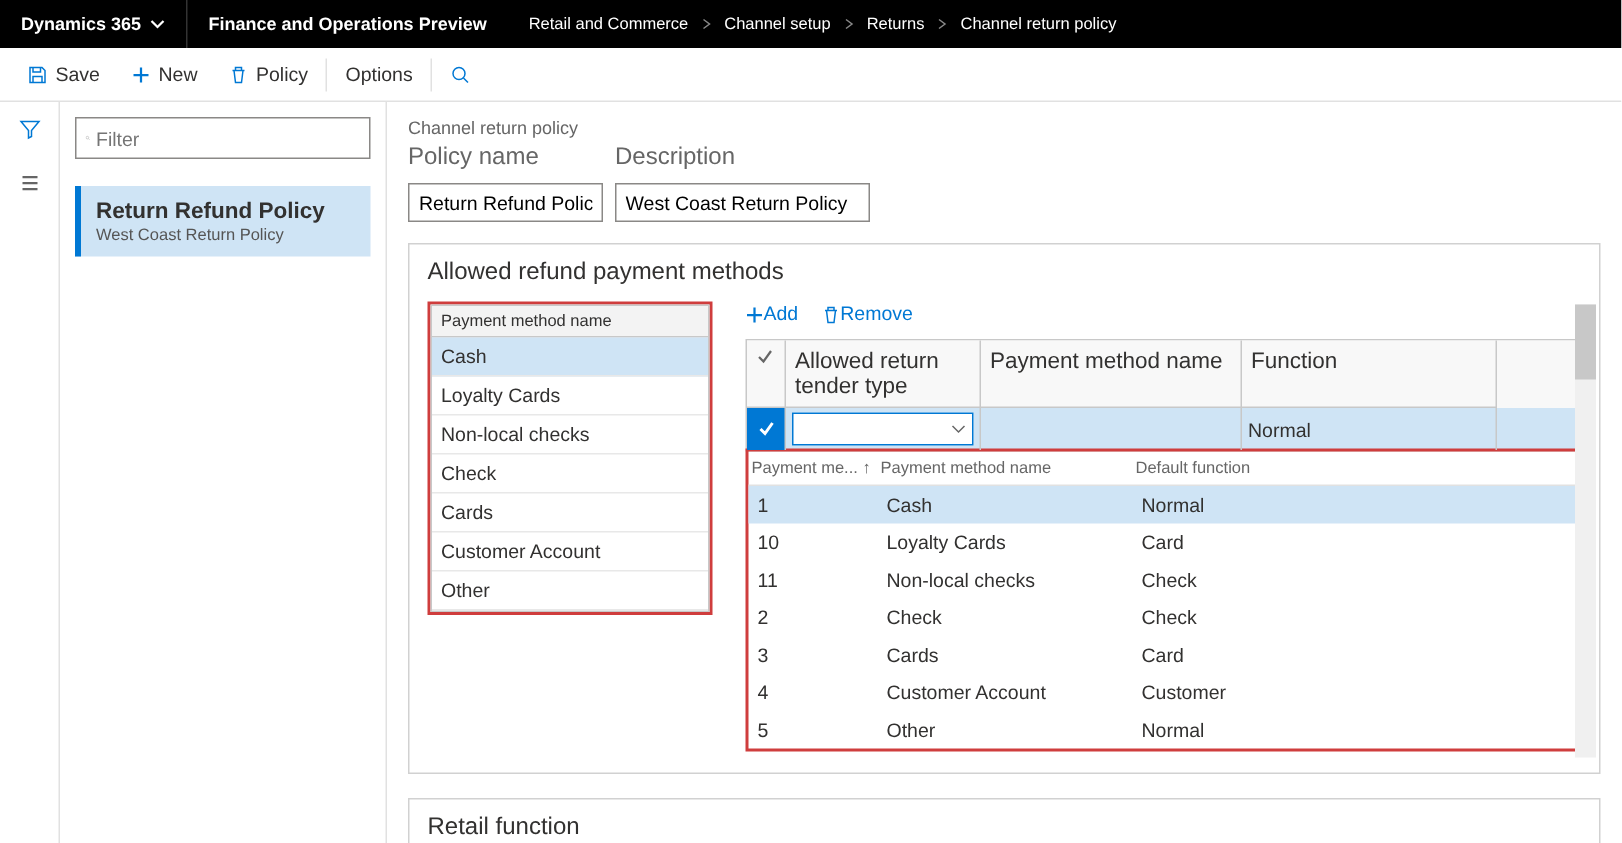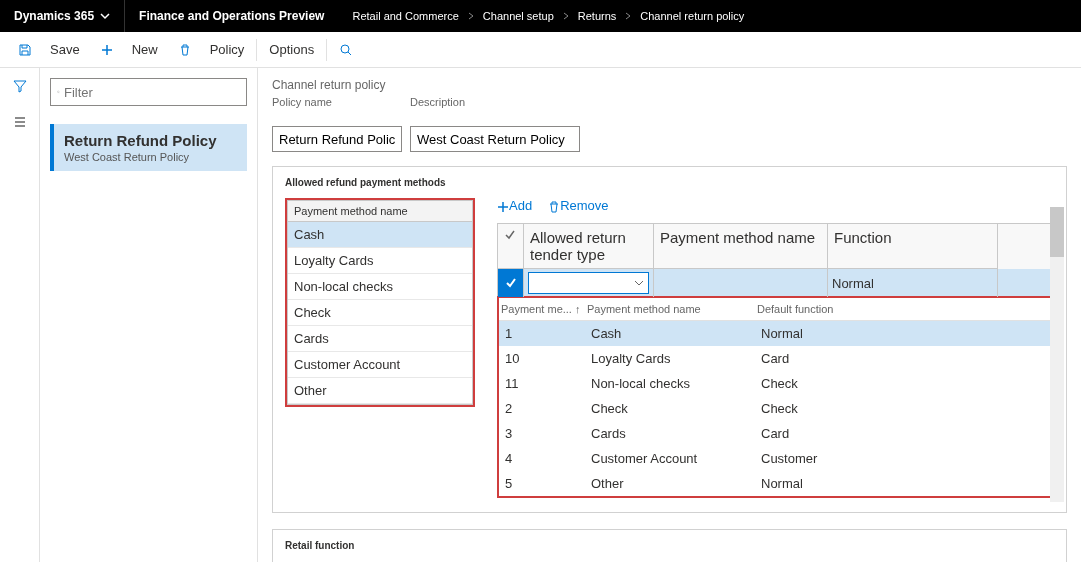--- a/index.html
+++ b/index.html
@@ -4,39 +4,39 @@
 <style>
 *{box-sizing:border-box;margin:0;padding:0;font-family:"Segoe UI",Tahoma,sans-serif}
 body{background:#fff;font-size:13px;color:#323130;overflow:hidden}
 .topbar{background:#000;color:#fff;display:flex;align-items:center;height:32px;font-size:12px}
 .product{padding:15px 14px;font-weight:600;display:flex;align-items:center;gap:6px;height:100%}
 .chev-sm{display:inline-block}
 .env{padding:0 14px;font-weight:600;height:100%;display:flex;align-items:center;border-left:1px solid #333}
 .breadcrumb{padding-left:14px;display:flex;align-items:center;gap:8px;font-size:11px;color:#ccc}
 .breadcrumb span.bc{color:#fff}
 .toolbar{background:#fff;height:36px;display:flex;align-items:center;padding:0 8px;border-bottom:1px solid #e1e1e1}
-.tbtn{display:flex;align-items:center;gap:18px;padding:0 10px;height:100%;font-size:13px;cursor:pointer}
+.tbtn{display:flex;align-items:center;gap:5px;padding:0 10px;height:100%;font-size:13px;cursor:pointer}
 .tbtn .ic{color:#0078d4}
 .sep{width:1px;height:22px;background:#e1e1e1;margin:0 2px}
 .workspace{display:flex;height:calc(562px - 68px)}
 .rail{width:40px;border-right:1px solid #e1e1e1;display:flex;flex-direction:column;align-items:center;padding-top:10px;gap:20px}
 .rail .ic{color:#666;cursor:pointer}
 .listpane{width:218px;border-right:1px solid #e1e1e1;padding:10px;background:#fff;overflow-y:auto}
 .filterbox{width:100%;border:1px solid #8a8886;height:28px;display:flex;align-items:center;padding:0 6px;color:#888}
 .filterbox input{border:none;outline:none;flex:1;font-size:13px;margin-left:4px}
 .listitem{margin-top:18px;border-left:4px solid #0078d4;background:#cfe4f5;padding:8px 10px}
 .listitem .t1{font-weight:600;font-size:15px}
 .listitem .t2{font-size:11px;color:#555;margin-top:2px}
 .main{flex:1;padding:10px 14px;overflow:auto}
 .pgtitle{font-size:12px;color:#666;margin-bottom:4px}
 .fields{display:flex;gap:8px;margin-bottom:14px}
-.field label{display:block;font-size:11px;color:#666;margin-bottom:18px}
+.field label{display:block;font-size:16px;color:#666;margin-bottom:8px}
 .field input{border:1px solid #8a8886;height:26px;padding:0 6px;font-size:13px}
 .section{border:1px solid #d1d1d1;padding:10px 12px 14px;margin-bottom:16px;position:relative}
-.section h3{font-size:10px;font-weight:700;margin-bottom:10px}
+.section h3{font-size:16px;font-weight:400;margin-bottom:10px}
 .gridwrap{display:flex;gap:22px;align-items:flex-start}
 .pmlist{border:2px solid #cf3d3d;padding:0;width:190px}
 .pmlist-inner{border:1px solid #c8c8c8}
 .pmheader{font-size:11px;padding:4px 6px;background:#f3f3f3;border-bottom:1px solid #c8c8c8}
 .pmrow{padding:5px 6px;border-bottom:1px solid #e8e8e8;font-size:13px;cursor:pointer}
 .pmrow.sel{background:#cfe4f5}
 .actions{display:flex;gap:16px;margin-bottom:10px;color:#0078d4;font-size:13px}
 .actions span{cursor:pointer;display:flex;align-items:flex-end;gap:0}
 .rtgrid{border:1px solid #c8c8c8}
 .rthead{display:flex;font-size:15px;background:#f8f8f8}

